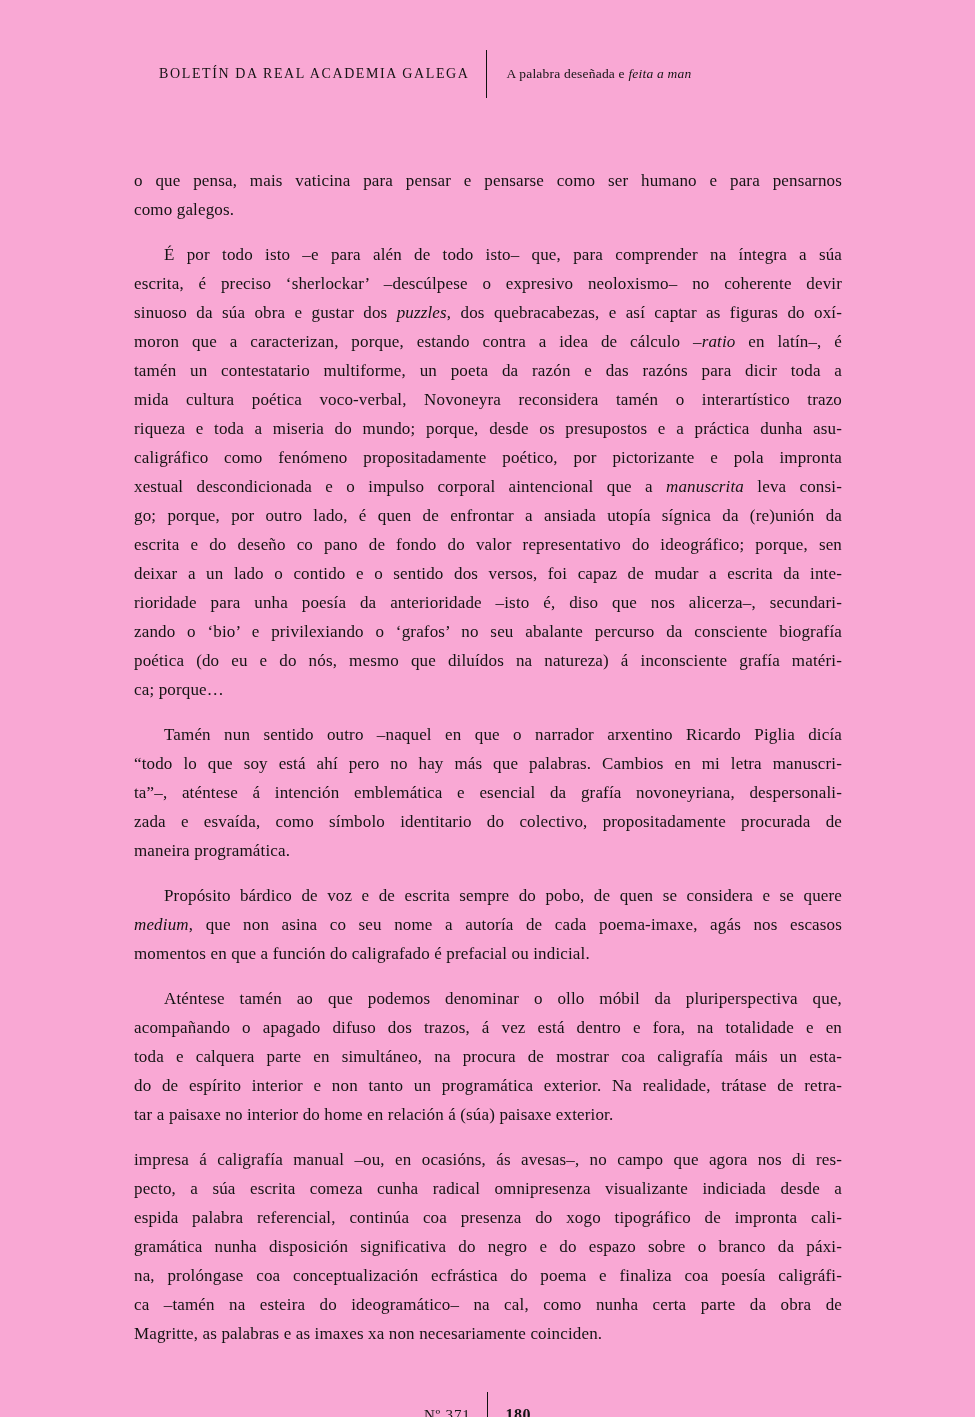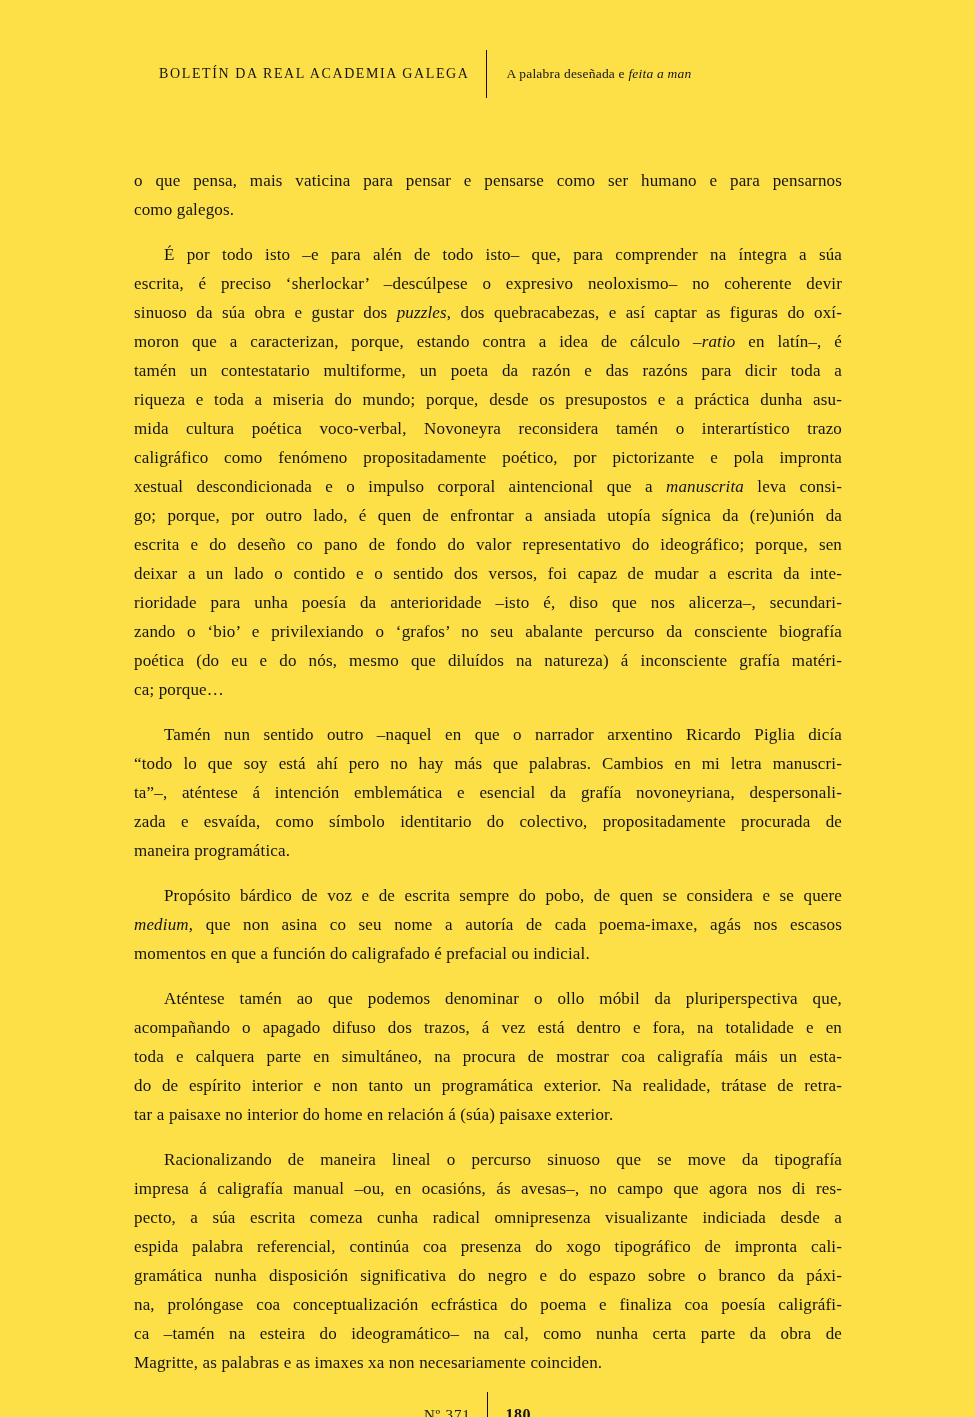--- a/index.html
+++ b/index.html
@@ -1,21 +1,21 @@
 <!DOCTYPE html>
 <html><head>
 <meta charset="utf-8">
 <style>
   html, body { margin: 0; padding: 0; background: #e8e8e8; }
   .page {
     position: relative;
     width: 975px;
     height: 1417px;
     margin: 0 auto;
-    background: #fde047;
+    background: #f9a8d4;
     color: #141414;
     font-family: "Liberation Serif", "DejaVu Serif", serif;
     overflow: hidden;
   }
   
   .running-head {
     position: absolute;
     top: 50px; left: 118px;
     width: 740px; height: 48px;
     display: flex;
@@ -93,22 +93,22 @@
       <div class="para">
         <div class="line j"><span>o que pensa, mais vaticina para pensar e pensarse como ser humano e para pensarnos</span></div>
         <div class="line"><span>como galegos.</span></div>
       </div>
       <div class="para">
         <div class="line j ind"><span>É por todo isto –e para alén de todo isto– que, para comprender na íntegra a súa</span></div>
         <div class="line j"><span>escrita, é preciso ‘sherlockar’ –descúlpese o expresivo neoloxismo– no coherente devir</span></div>
         <div class="line j"><span>sinuoso da súa obra e gustar dos </span><span class="it">puzzles</span><span>, dos quebracabezas, e así captar as figuras do oxí-</span></div>
         <div class="line j"><span>moron que a caracterizan, porque, estando contra a idea de cálculo –</span><span class="it">ratio</span><span> en latín–, é</span></div>
         <div class="line j"><span>tamén un contestatario multiforme, un poeta da razón e das razóns para dicir toda a</span></div>
+        <div class="line j"><span>mida cultura poética voco-verbal, Novoneyra reconsidera tamén o interartístico trazo</span></div>
         <div class="line j"><span>riqueza e toda a miseria do mundo; porque, desde os presupostos e a práctica dunha asu-</span></div>
-        <div class="line j"><span>mida cultura poética voco-verbal, Novoneyra reconsidera tamén o interartístico trazo</span></div>
         <div class="line j"><span>caligráfico como fenómeno propositadamente poético, por pictorizante e pola impronta</span></div>
         <div class="line j"><span>xestual descondicionada e o impulso corporal aintencional que a </span><span class="it">manuscrita</span><span> leva consi-</span></div>
         <div class="line j"><span>go; porque, por outro lado, é quen de enfrontar a ansiada utopía sígnica da (re)unión da</span></div>
         <div class="line j"><span>escrita e do deseño co pano de fondo do valor representativo do ideográfico; porque, sen</span></div>
         <div class="line j"><span>deixar a un lado o contido e o sentido dos versos, foi capaz de mudar a escrita da inte-</span></div>
         <div class="line j"><span>rioridade para unha poesía da anterioridade –isto é, diso que nos alicerza–, secundari-</span></div>
         <div class="line j"><span>zando o ‘bio’ e privilexiando o ‘grafos’ no seu abalante percurso da consciente biografía</span></div>
         <div class="line j"><span>poética (do eu e do nós, mesmo que diluídos na natureza) á inconsciente grafía matéri-</span></div>
         <div class="line"><span>ca; porque…</span></div>
       </div>
@@ -125,21 +125,20 @@
         <div class="line"><span>momentos en que a función do caligrafado é prefacial ou indicial.</span></div>
       </div>
       <div class="para">
         <div class="line j ind"><span>Aténtese tamén ao que podemos denominar o ollo móbil da pluriperspectiva que,</span></div>
         <div class="line j"><span>acompañando o apagado difuso dos trazos, á vez está dentro e fora, na totalidade e en</span></div>
         <div class="line j"><span>toda e calquera parte en simultáneo, na procura de mostrar coa caligrafía máis un esta-</span></div>
         <div class="line j"><span>do de espírito interior e non tanto un programática exterior. Na realidade, trátase de retra-</span></div>
         <div class="line"><span>tar a paisaxe no interior do home en relación á (súa) paisaxe exterior.</span></div>
       </div>
       <div class="para">
-        <div class="line j ind"><span>Racionalizando de maneira lineal o percurso sinuoso que se move da tipografía</span></div>
         <div class="line j"><span>impresa á caligrafía manual –ou, en ocasións, ás avesas–, no campo que agora nos di res-</span></div>
         <div class="line j"><span>pecto, a súa escrita comeza cunha radical omnipresenza visualizante indiciada desde a</span></div>
         <div class="line j"><span>espida palabra referencial, continúa coa presenza do xogo tipográfico de impronta cali-</span></div>
         <div class="line j"><span>gramática nunha disposición significativa do negro e do espazo sobre o branco da páxi-</span></div>
         <div class="line j"><span>na, prolóngase coa conceptualización ecfrástica do poema e finaliza coa poesía caligráfi-</span></div>
         <div class="line j"><span>ca –tamén na esteira do ideogramático– na cal, como nunha certa parte da obra de</span></div>
         <div class="line"><span>Magritte, as palabras e as imaxes xa non necesariamente coinciden.</span></div>
       </div>
     </div>
 

